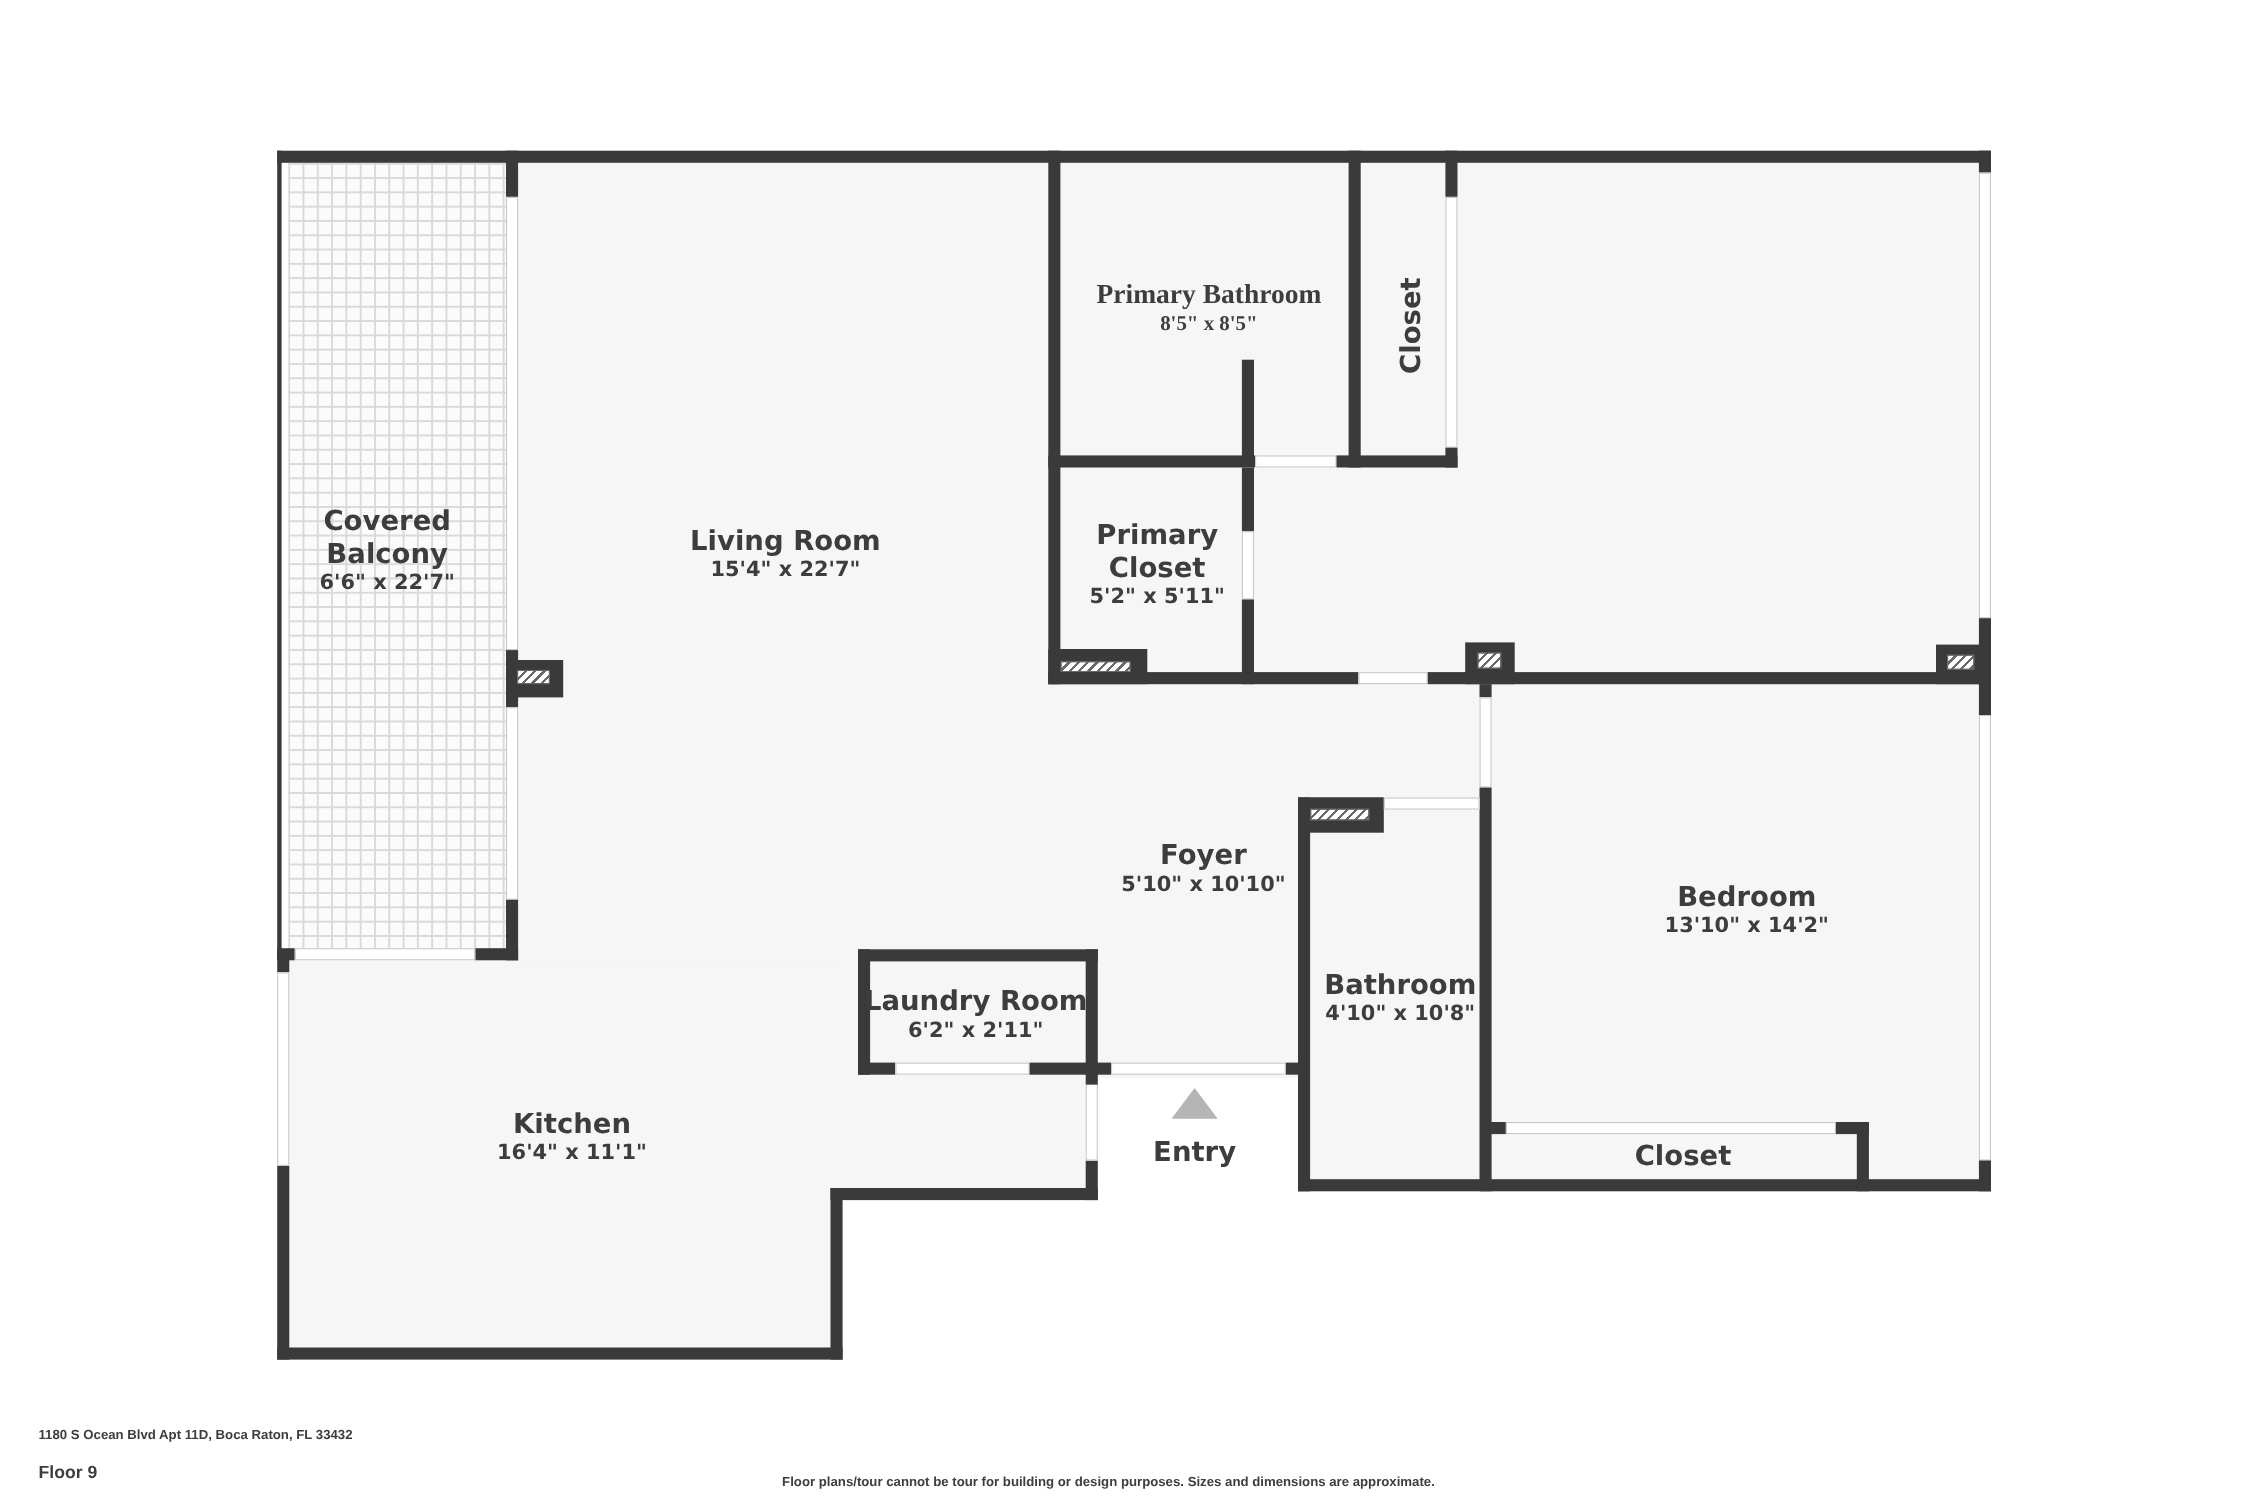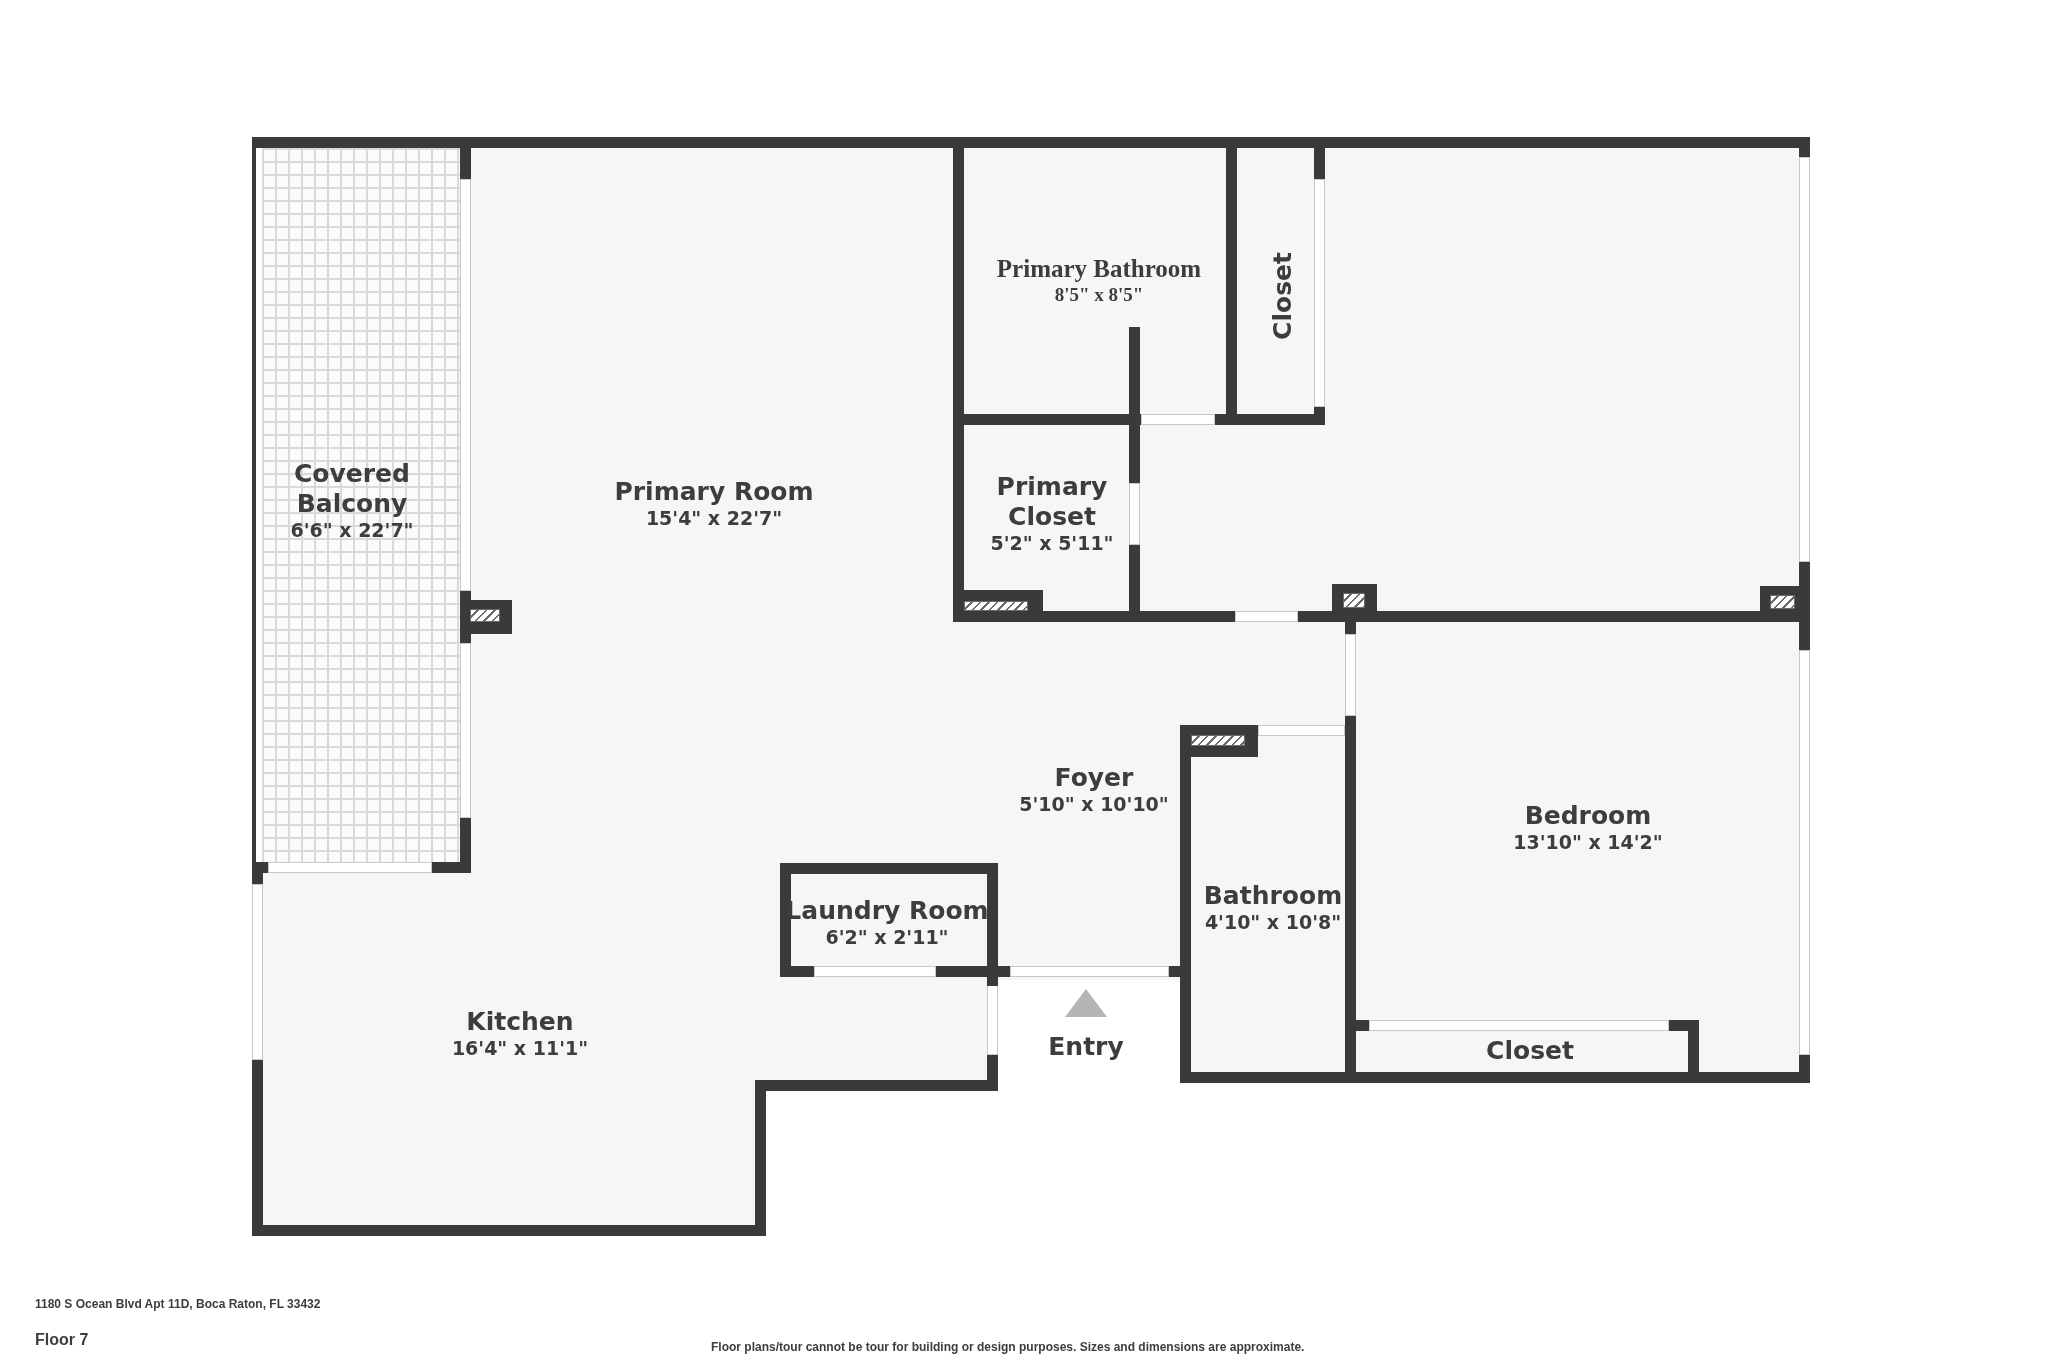--- a/index.html
+++ b/index.html
@@ -117,21 +117,21 @@
   <div class="door" style="left:1010px;top:966px;width:159px;height:11px;"></div>
   <div class="w" style="left:1169px;top:966px;width:14px;height:11px;"></div>
   <div class="entry-arrow" style="left:1065px;top:989px;"></div>
 
   <div class="label" style="left:352px;top:500px;">
     <span class="name">Covered</span>
     <span class="name">Balcony</span>
     <span class="dim">6'6" x 22'7"</span>
   </div>
   <div class="label" style="left:714px;top:503px;">
-    <span class="name">Primary Room</span>
+    <span class="name">Living Room</span>
     <span class="dim">15'4" x 22'7"</span>
   </div>
   <div class="label" style="left:1099px;top:280px;font-family:Liberation Serif, serif;">
     <span class="name">Primary Bathroom</span>
     <span class="dim">8'5" x 8'5"</span>
   </div>
   <div class="label vert" style="left:1283px;top:296px;">
     <span class="name">Closet</span>
   </div>
   <div class="label" style="left:1052px;top:513px;">
@@ -160,15 +160,15 @@
     <span class="dim">16'4" x 11'1"</span>
   </div>
   <div class="label" style="left:1530px;top:1051px;">
     <span class="name">Closet</span>
   </div>
   <div class="label" style="left:1086px;top:1047px;">
     <span class="name">Entry</span>
   </div>
 
   <div class="footer" style="left:35px;top:1297px;font-size:12px;">1180 S Ocean Blvd Apt 11D, Boca Raton, FL 33432</div>
-  <div class="footer" style="left:35px;top:1331px;font-size:16px;">Floor 7</div>
+  <div class="footer" style="left:35px;top:1331px;font-size:16px;">Floor 9</div>
   <div class="footer" style="left:711px;top:1340px;font-size:12px;">Floor plans/tour cannot be tour for building or design purposes. Sizes and dimensions are approximate.</div>
 </div>
 
 </body></html>

